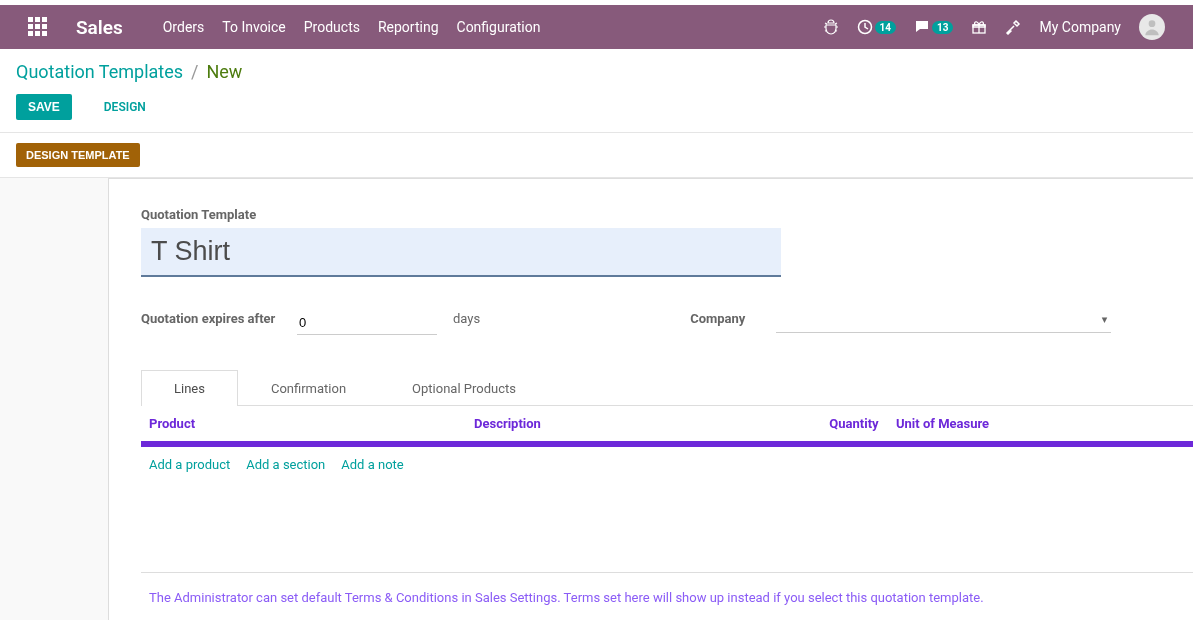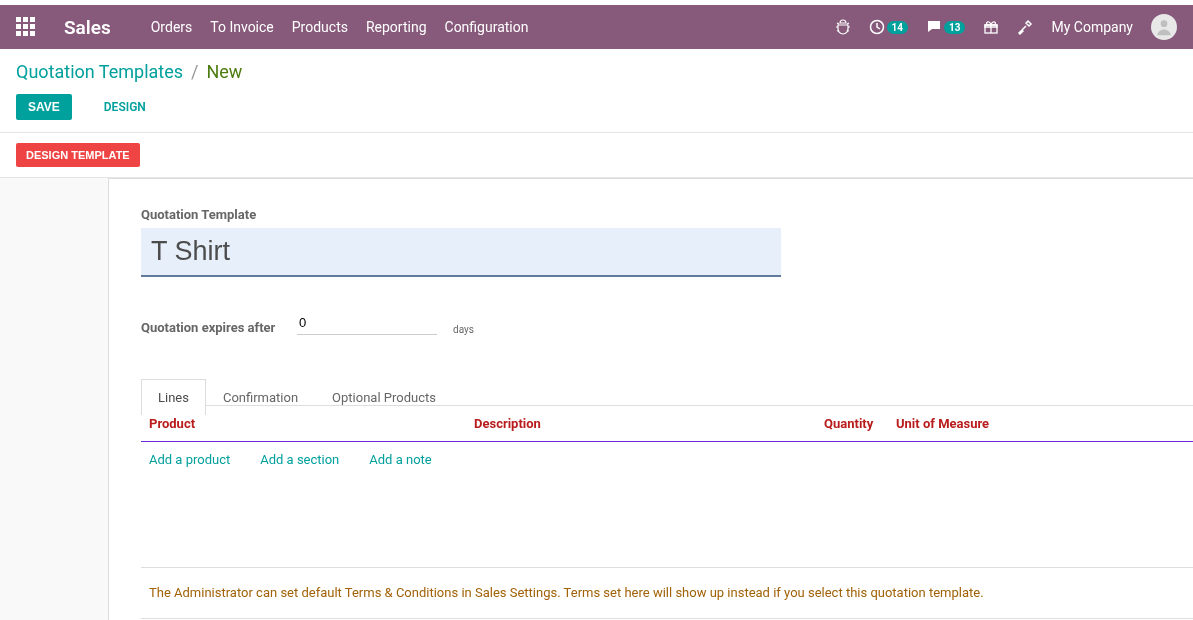--- a/index.html
+++ b/index.html
@@ -1,20 +1,20 @@
 <!DOCTYPE html>
 <html><head>
 <meta charset="utf-8">
 <style>
 * { box-sizing: border-box; margin: 0; padding: 0; }
 body { font-family: -apple-system, BlinkMacSystemFont, "Segoe UI", Roboto, "Helvetica Neue", Arial, sans-serif; font-size: 13px; color: #4c4c4c; background: #fff; }
 
 .topbar-space { height: 5px; background: #fff; }
 
-.topbar { background: #875a7b; color: #fff; height: 44px; display: flex; align-items: center; padding: 0 16px; }
+.topbar { background: #875a7b; color: #fff; height: 44px; display: flex; align-items: center; padding: 0 28px; }
 .apps-icon { width: 20px; height: 20px; display: grid; grid-template-columns: repeat(3,5px); grid-template-rows: repeat(3,5px); gap: 2px; margin-right: 28px; cursor: pointer; }
 .apps-icon span { background: #fff; display: block; }
 .app-title { font-size: 19px; font-weight: 600; margin-right: 40px; }
 .nav-menu { display: flex; gap: 18px; }
 .nav-menu a { color: #fff; text-decoration: none; font-size: 14px; cursor: pointer; }
 .topbar-right { margin-left: auto; display: flex; align-items: center; gap: 18px; }
 .icon-svg { width: 16px; height: 16px; fill: #fff; display: block; }
 .badge-wrap { position: relative; display: flex; align-items: center; cursor: pointer; }
 .badge { background: #00a09d; color: #fff; font-size: 10px; font-weight: 700; padding: 1px 5px; border-radius: 8px; margin-left: 2px; }
 .company-name { font-size: 14px; cursor: pointer; }
@@ -23,53 +23,53 @@
 
 .control-panel { padding: 12px 16px; border-bottom: 1px solid #e5e5e5; }
 .breadcrumb { font-size: 18px; color: #00a09d; display: flex; align-items: flex-start; gap: 8px; margin-bottom: 12px; }
 .breadcrumb .sep { color: #999; }
 .breadcrumb .current { color: #4d7c0f; }
 .actions { display: flex; gap: 32px; align-items: center; }
 .btn-primary { background: #00a09d; color: #fff; border: none; padding: 6px 12px; font-weight: 700; font-size: 12px; cursor: pointer; border-radius: 2px; }
 .btn-link { color: #00a09d; font-weight: 600; font-size: 12px; cursor: pointer; }
 
 .status-bar { padding: 10px 16px; border-bottom: 1px solid #e5e5e5; }
-.btn-design { background: #ef4444; color: #fff; border: none; padding: 6px 10px; font-weight: 700; font-size: 11px; cursor: pointer; border-radius: 2px; }
+.btn-design { background: #a16207; color: #fff; border: none; padding: 6px 10px; font-weight: 700; font-size: 11px; cursor: pointer; border-radius: 2px; }
 
 .sheet-bg { background: #f9f9f9; padding: 0; min-height: 450px; display: flex; }
 .sheet-margin { width: 108px; flex-shrink: 0; }
 .sheet { background: #fff; border: 1px solid #ddd; border-right: none; flex: 1; padding: 28px 0 0 32px; }
 
 .field-label { font-weight: 700; font-size: 13px; color: #666; margin-bottom: 6px; display: block; }
 .title-input { width: 640px; background: #e7effb; border: none; border-bottom: 2px solid #5f7a9a; font-size: 27px; padding: 8px 10px; color: #4c4c4c; outline: none; }
 
 .form-row { display: flex; margin-top: 34px; gap: 80px; }
-.form-col { display: flex; align-items: flex-end; gap: 16px; }
+.form-col { display: flex; align-items: flex-start; gap: 16px; }
 .form-col .field-label { margin: 0; width: 140px; }
 .num-input { width: 140px; border: none; border-bottom: 1px solid #ccc; padding: 4px 2px; font-size: 13px; outline: none; }
-.unit-txt { color: #666; font-size: 10px; }
+.unit-txt { color: #666; font-size: 13px; }
 .company-select { width: 335px; border: none; border-bottom: 1px solid #ccc; padding: 4px 2px; font-size: 13px; position: relative; cursor: pointer; height: 22px; }
 .company-select::after { content: "▾"; position: absolute; right: 4px; top: 2px; color: #666; font-size: 11px; }
 
 .tabs { display: flex; margin-top: 34px; border-bottom: 1px solid #ddd; }
-.tab { padding: 10px 16px; font-size: 13px; color: #666; cursor: pointer; border: 1px solid transparent; border-bottom: none; position: relative; top: 10px; }
+.tab { padding: 10px 32px; font-size: 13px; color: #666; cursor: pointer; border: 1px solid transparent; border-bottom: none; position: relative; top: 1px; }
 .tab.active { border-color: #ddd; background: #fff; color: #4c4c4c; }
 
 .lines-table { width: 100%; }
-.table-header { display: flex; padding: 10px 8px; border-bottom: 1px solid #6d28d9; font-weight: 700; font-size: 13px; color: #b91c1c; }
+.table-header { display: flex; padding: 10px 8px; border-bottom: 6px solid #6d28d9; font-weight: 700; font-size: 13px; color: #6d28d9; }
 .col-product { width: 325px; }
 .col-desc { width: 350px; }
-.col-qty { width: 60px; text-align: left; }
+.col-qty { width: 60px; text-align: center; }
 .col-uom { flex: 1; padding-left: 12px; }
-.add-row { display: flex; gap: 30px; padding: 10px 8px; }
+.add-row { display: flex; gap: 16px; padding: 10px 8px; }
 .add-link { color: #00a09d; font-size: 13px; cursor: pointer; }
 
 .spacer { height: 80px; }
 .terms-area { border-top: 1px solid #ddd; border-bottom: 1px solid #ddd; margin-top: 10px; padding: 16px 8px; }
-.terms-placeholder { color: #a16207; font-size: 13px; line-height: 1.4; }
+.terms-placeholder { color: #8b5cf6; font-size: 13px; line-height: 1.4; }
 </style>
 </head>
 <body>
 
 <div class="topbar-space"></div>
 
 <div class="topbar">
   <div class="apps-icon">
     <span></span>
       <span></span>
@@ -150,20 +150,24 @@
   <div class="sheet">
     <label class="field-label">Quotation Template</label>
     <input class="title-input" value="T Shirt" style="">
 
     <div class="form-row">
       <div class="form-col">
         <label class="field-label">Quotation expires after</label>
         <input class="num-input" value="0" style="">
         <span class="unit-txt">days</span>
       </div>
+      <div class="form-col" style="margin-left:130px">
+        <label class="field-label" style="width:70px">Company</label>
+        <div class="company-select"></div>
+      </div>
     </div>
 
     <div class="tabs">
       <div class="tab active">Lines</div>
       <div class="tab">Confirmation</div>
       <div class="tab">Optional Products</div>
     </div>
 
     <div class="lines-table">
       <div class="table-header">

